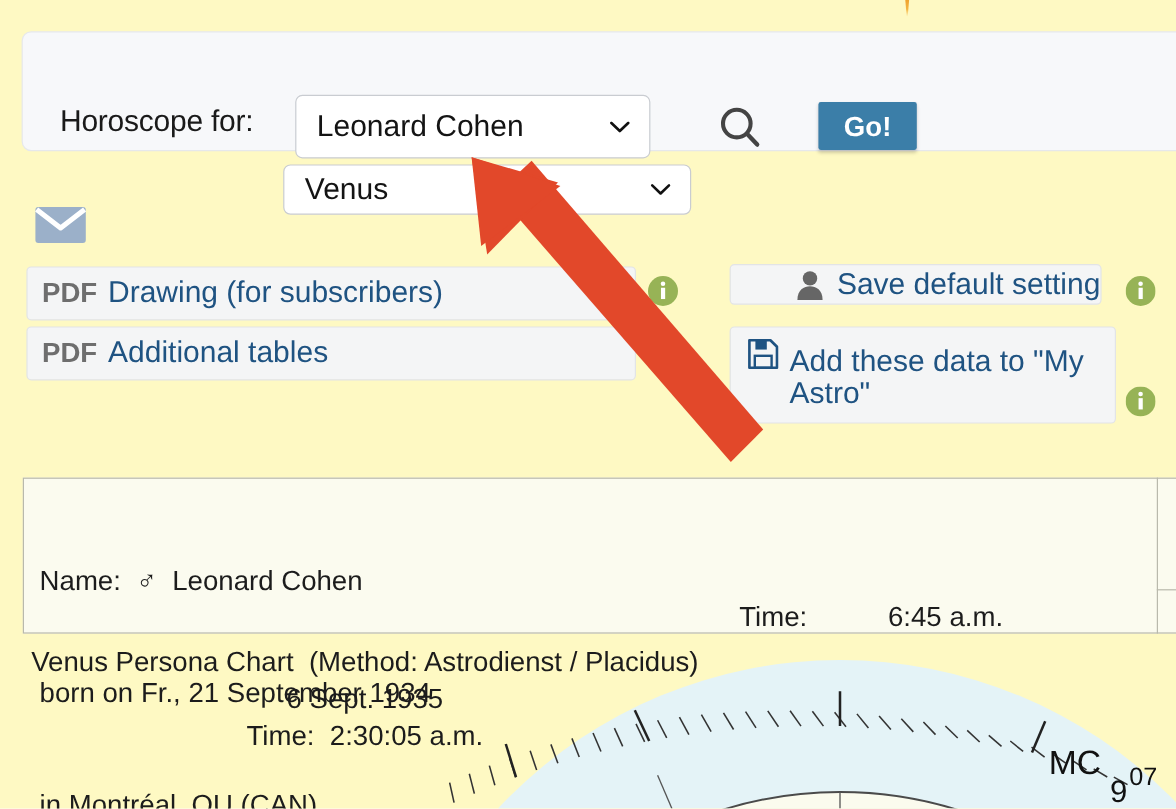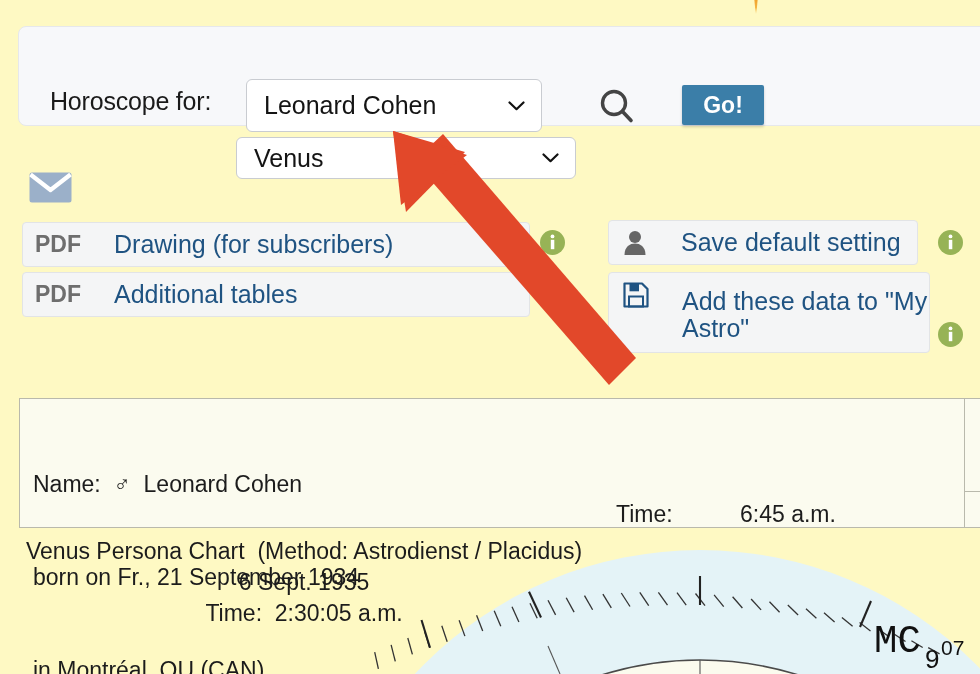--- a/index.html
+++ b/index.html
@@ -78,25 +78,24 @@
 
   
   .linkbox {
     position: absolute;
     background: #f4f5f6;
     border: 1px solid #e2e4e6;
     border-radius: 4px;
     box-sizing: border-box;
     display: flex; align-items: center;
     cursor: pointer;
-    gap: 24px;
   }
   .pdf-drawing { left: 22px; top: 222px; width: 508px; height: 45px; }
   .pdf-tables  { left: 22px; top: 272px; width: 508px; height: 45px; }
-  .save-default{ left: 608px; top: 220px; width: 310px; height: 45px; }
+  .save-default{ left: 608px; top: 220px; width: 310px; height: 34px; justify-content: flex-end; }
   .my-astro    { left: 608px; top: 272px; width: 322px; height: 81px; }
 
   .pdf-tag {
     font-size: 23px; font-weight: bold; color: #6e6e6e;
     padding-left: 12px; padding-right: 9px;
     font-family: "Liberation Sans", sans-serif;
   }
   .link-text {
     font-size: 25px; color: #1f5382;
     white-space: nowrap;
@@ -151,22 +150,22 @@
   .persona-line { font-size: 23px; color: #1c1c1c; line-height: 31px; white-space: pre; }
 
   
   .wheel-wrap {
     position: absolute; left: 0; top: 520px;
     width: 980px; height: 154px;
     overflow: hidden; z-index: 1;
   }
   .mc-label {
     position: absolute; left: 874px; top: 620px;
-    font-size: 39px; color: #111; z-index: 3;
-    font-family: Liberation Mono, monospace;
+    font-size: 28px; color: #111; z-index: 3;
+    font-family: Liberation Sans, sans-serif;
   }
   .mc-deg {
     position: absolute; left: 925px; top: 644px;
     font-size: 26px; color: #111; z-index: 3;
   }
   .mc-min {
     position: absolute; left: 941px; top: 636px;
     font-size: 21px; color: #111; z-index: 3;
   }
 

